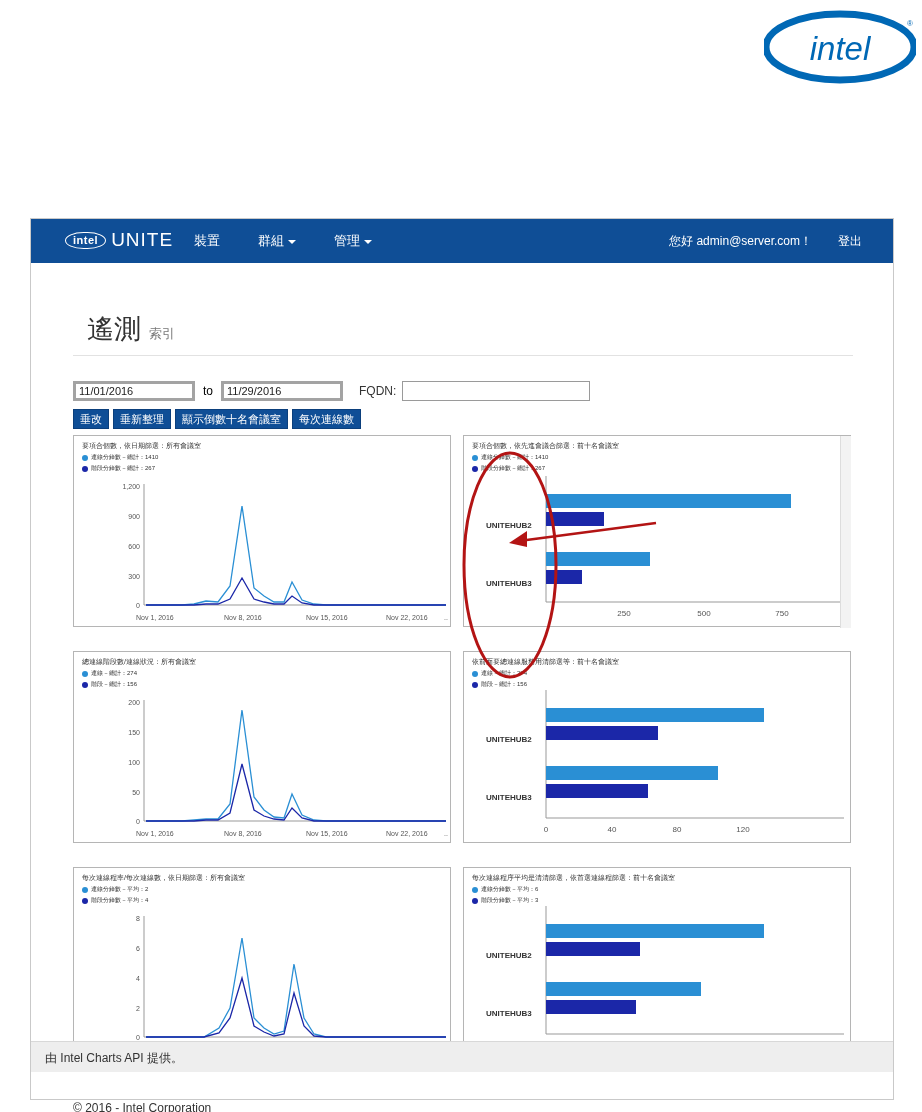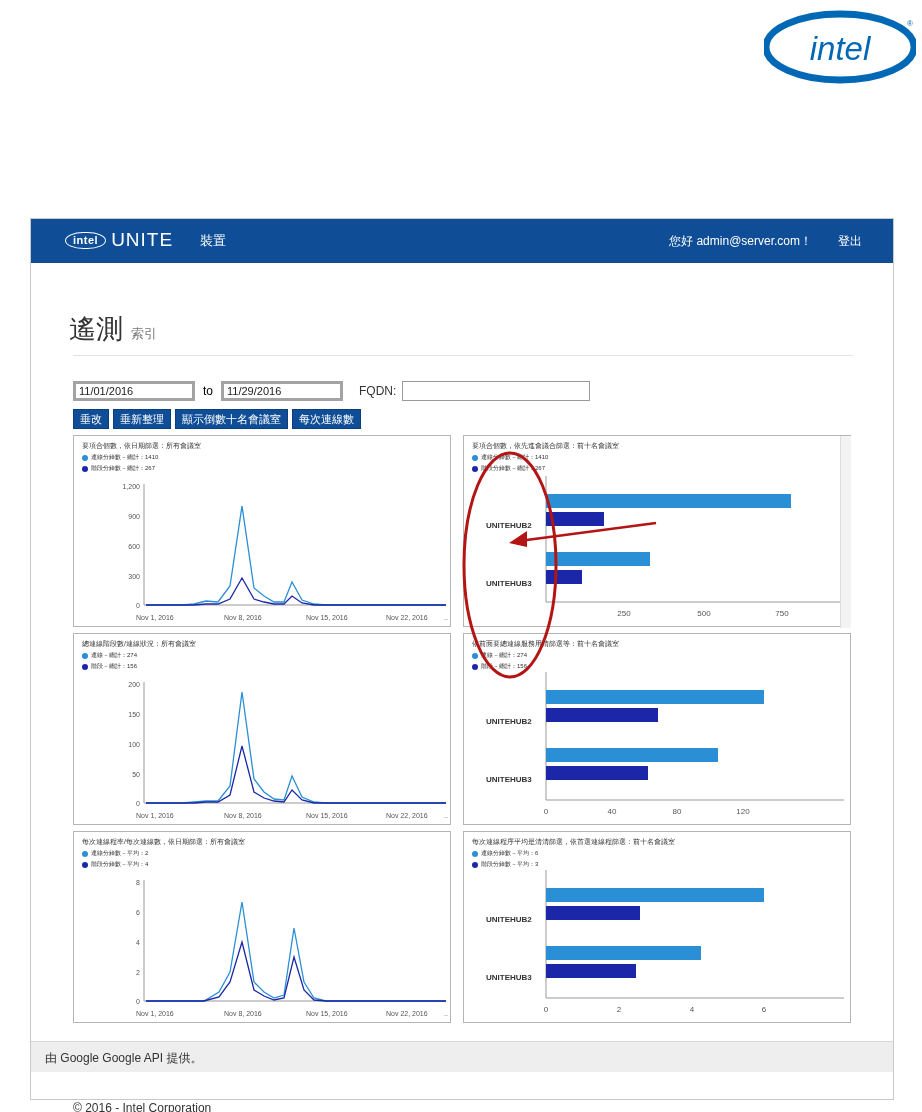--- a/index.html
+++ b/index.html
@@ -25,53 +25,53 @@
   }
   .brand{
     position:absolute;left:34px;top:10px;display:flex;align-items:center;gap:5px;
   }
   .brand-intel{
     border:1px solid #ffffff;border-radius:50%/55%;
     padding:1px 7px 2px 7px;font-size:11px;letter-spacing:.5px;
     font-weight:bold;color:#fff;
   }
   .brand-unite{font-size:19px;letter-spacing:1px;color:#fff;font-weight:300;}
-  .nav-items{position:absolute;left:150px;top:0;height:44px;display:flex;align-items:center;gap:12px;flex-direction:column;}
+  .nav-items{position:absolute;left:150px;top:0;height:44px;display:flex;align-items:center;gap:12px;}
   .nav-item{
     color:#ffffff;font-size:13px;padding:0 13px;height:44px;line-height:44px;cursor:pointer;
     white-space:nowrap;
   }
   .caret{display:inline-block;margin-left:4px;border-left:4px solid transparent;border-right:4px solid transparent;border-top:4px solid #fff;vertical-align:middle;}
   .nav-right{position:absolute;right:18px;top:0;height:44px;display:flex;align-items:flex-end;}
   .nav-right .nav-item{font-size:12px;}
   
   .content{position:absolute;left:0;top:44px;width:862px;}
   .page-title{
-    position:absolute;left:38px;top:48px;font-size:27px;color:#333;font-weight:normal;
+    position:absolute;left:56px;top:48px;font-size:27px;color:#333;font-weight:normal;
   }
   .page-sub{font-size:13px;color:#777;margin-left:8px;}
   .title-rule{position:absolute;left:42px;top:92px;width:780px;height:1px;background:#e2e2e2;}
   
   .filters{position:absolute;left:42px;top:118px;display:flex;align-items:center;gap:6px;font-size:12px;}
   .date-input{
     width:122px;height:20px;border:3px solid #a3a3a3;background:#fff;font-size:11px;
     padding:1px 3px;box-sizing:border-box;color:#222;
   }
   .to-label{font-size:12px;color:#000000;margin:0 2px;}
   .fqdn-label{margin-left:10px;font-size:12px;color:#333;}
   .fqdn-input{width:188px;height:20px;border:1px solid #9a9a9a;background:#fff;box-sizing:border-box;}
   
   .btnrow{position:absolute;left:42px;top:146px;display:flex;gap:4px;justify-content:space-between;}
   .btn{
     background:#0f4e96;color:#fff;border:1px solid #0b3f7c;font-size:11px;
     padding:2px 6px;cursor:pointer;white-space:nowrap;line-height:14px;
   }
   
   .grid{position:absolute;left:42px;top:172px;width:780px;}
-  .chart-row{display:flex;gap:12px;margin-bottom:6px;}
+  .chart-row{display:flex;gap:12px;margin-bottom:24px;}
   .chart-box{
     border:1px solid #b5b5b5;background:#fff;position:relative;box-sizing:border-box;
     height:192px;
   }
   .chart-box.left{width:378px;}
   .chart-box.right{width:388px;}
   .chart-title{position:absolute;left:8px;top:5px;font-size:7px;color:#333;letter-spacing:0;}
   .legend{position:absolute;left:8px;top:17px;font-size:6px;color:#333;}
   .legend div{display:flex;align-items:center;gap:3px;margin-bottom:2px;}
   .dot{width:6px;height:6px;border-radius:50%;display:inline-block;}
@@ -346,19 +346,19 @@
 
     <svg class="annot-ellipse" width="110" height="240">
       <ellipse cx="55" cy="120" rx="46" ry="112" fill="none" stroke="#b31414" stroke-width="3"></ellipse>
     </svg>
     <svg class="annot-arrow" width="170" height="40">
       <line x1="165" y1="10" x2="28" y2="28" stroke="#b31414" stroke-width="2.5"></line>
       <polygon points="18,30 36,18 36,34" fill="#b31414"></polygon>
     </svg>
 
     <div class="footer-note">
-      <span>由 Google Google API 提供。</span>
+      <span>由 Intel Charts API 提供。</span>
     </div>
 
     <div class="copyright">© 2016 - Intel Corporation</div>
 
   </div>
 </div>
 
 </body></html>

